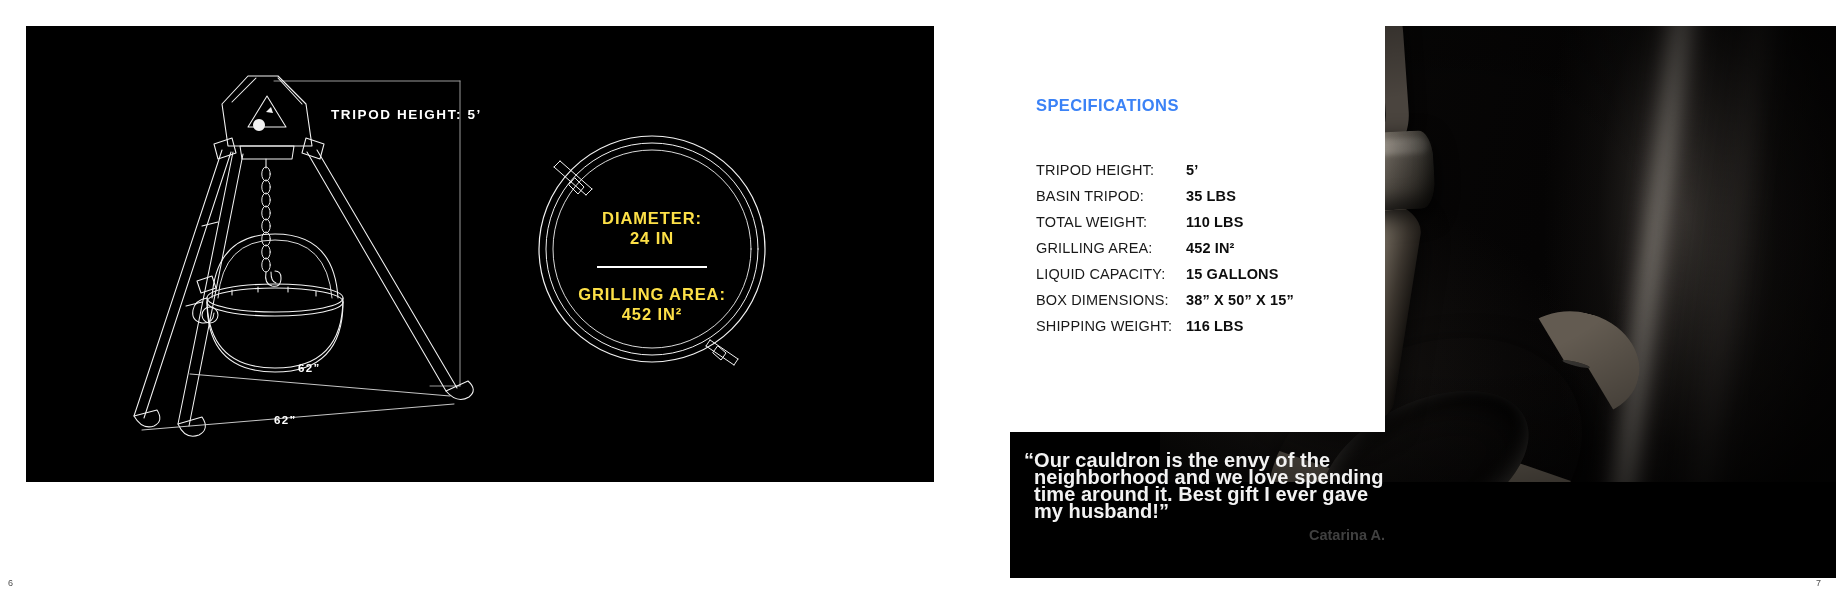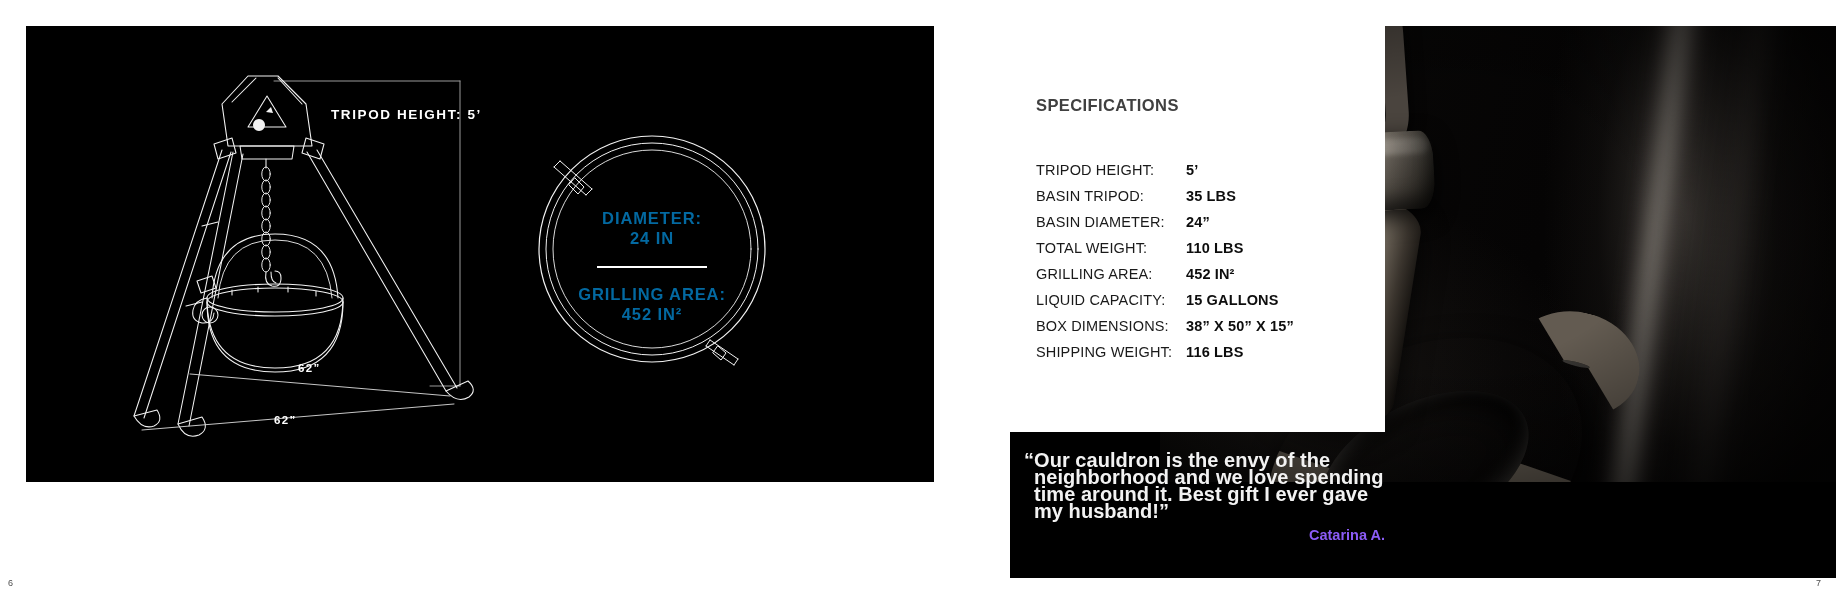--- a/index.html
+++ b/index.html
@@ -61,21 +61,21 @@
     letter-spacing: 1.3px;
   }
 
   
   .circle-text {
     position: absolute;
     left: 510px;
     top: 182px;
     width: 232px;
     text-align: center;
-    color: #0369a1;
+    color: #fde047;
   }
   .circle-text .ct-line {
     font-size: 16.5px;
     font-weight: bold;
     letter-spacing: 0.9px;
     line-height: 20px;
   }
   .circle-text .ct-rule {
     width: 110px;
     height: 1.6px;
@@ -112,21 +112,21 @@
     background: #ffffff;
   }
 
   .spec-title {
     position: absolute;
     left: 26px;
     top: 70px;
     font-size: 16.5px;
     font-weight: bold;
     letter-spacing: 0.4px;
-    color: #404040;
+    color: #3b82f6;
   }
 
   .spec-list {
     position: absolute;
     left: 26px;
     top: 108px;
     width: 330px;
   }
 
   .spec-row {
@@ -170,21 +170,21 @@
     padding-left: 24px;
     text-indent: -10px;
     font-weight: bold;
   }
 
   .quote-author {
     margin-top: 7px;
     text-align: right;
     font-size: 14.5px;
     font-weight: bold;
-    color: #8b5cf6;
+    color: #404040;
     padding-right: 10px;
   }
 
   
   .photo {
     position: absolute;
     left: 1160px;
     top: 26px;
     width: 676px;
     height: 456px;
@@ -481,24 +481,20 @@
 
       <div class="spec-row">
         <span class="spec-label">TRIPOD HEIGHT:</span>
         <span class="spec-value">5’</span>
       </div>
       <div class="spec-row">
         <span class="spec-label">BASIN TRIPOD:</span>
         <span class="spec-value">35 LBS</span>
       </div>
       <div class="spec-row">
-        <span class="spec-label">BASIN DIAMETER:</span>
-        <span class="spec-value">24”</span>
-      </div>
-      <div class="spec-row">
         <span class="spec-label">TOTAL WEIGHT:</span>
         <span class="spec-value">110 LBS</span>
       </div>
       <div class="spec-row">
         <span class="spec-label">GRILLING AREA:</span>
         <span class="spec-value">452 IN²</span>
       </div>
       <div class="spec-row">
         <span class="spec-label">LIQUID CAPACITY:</span>
         <span class="spec-value">15 GALLONS</span>

